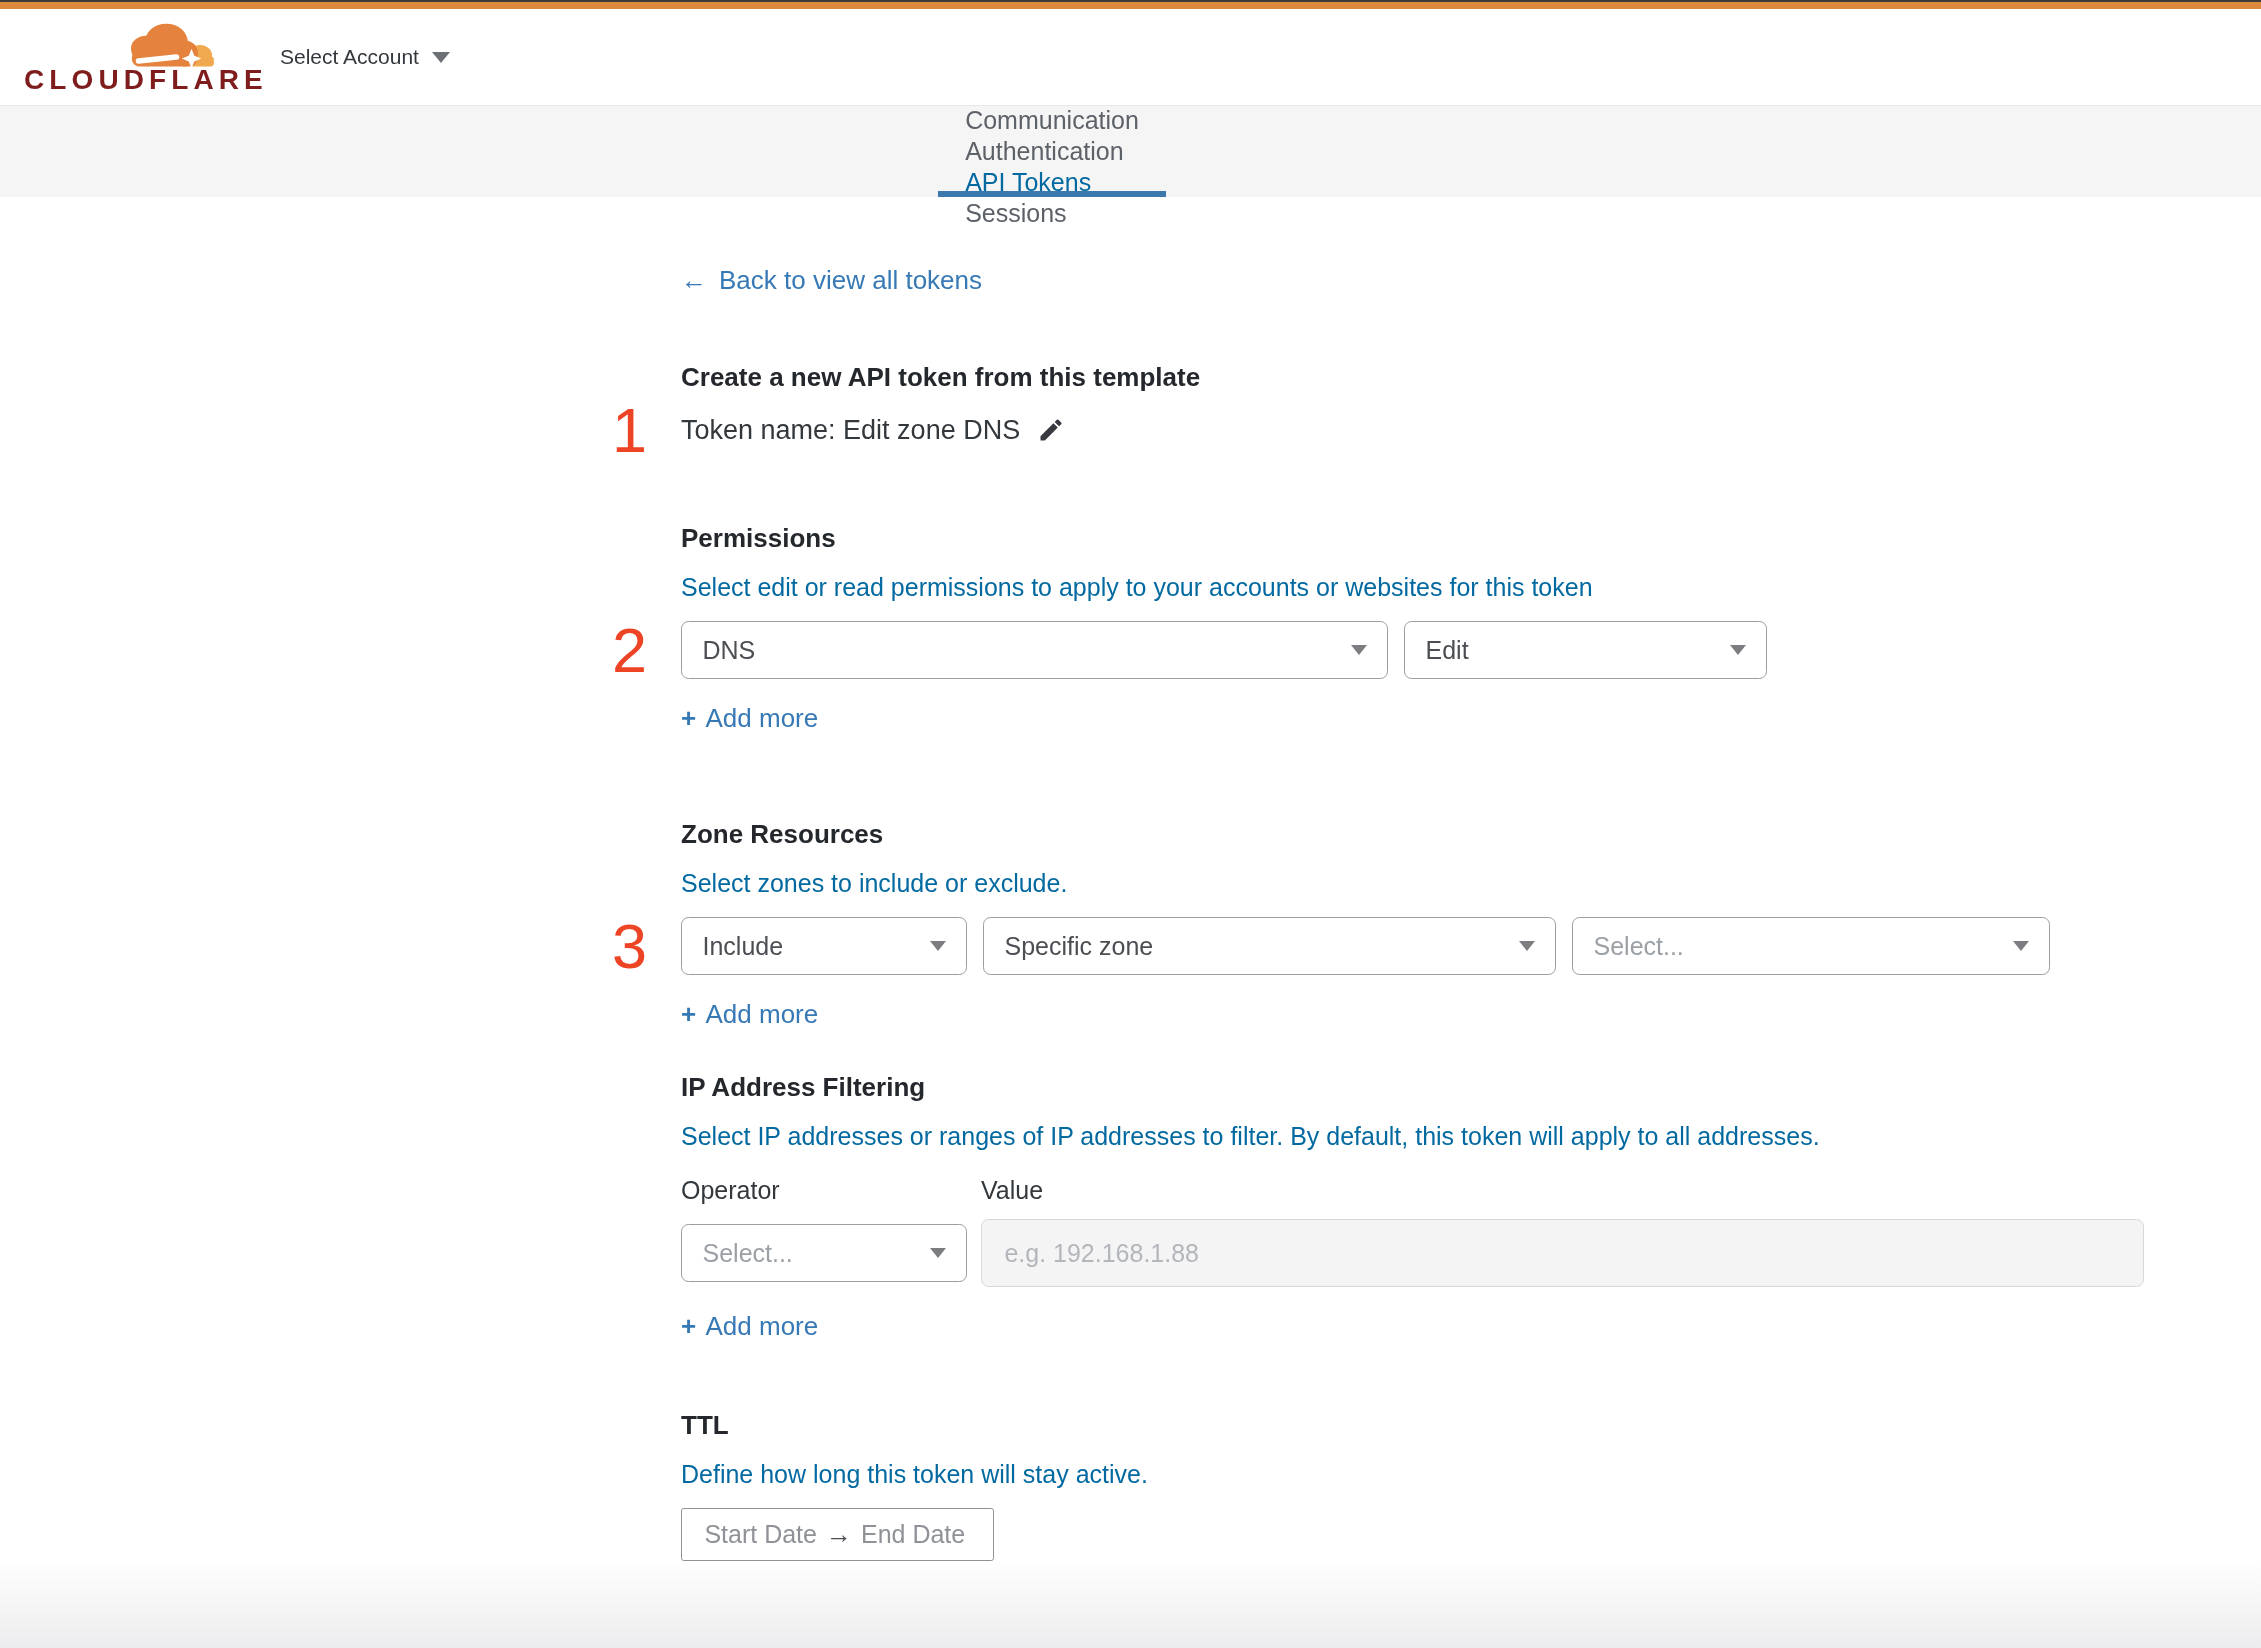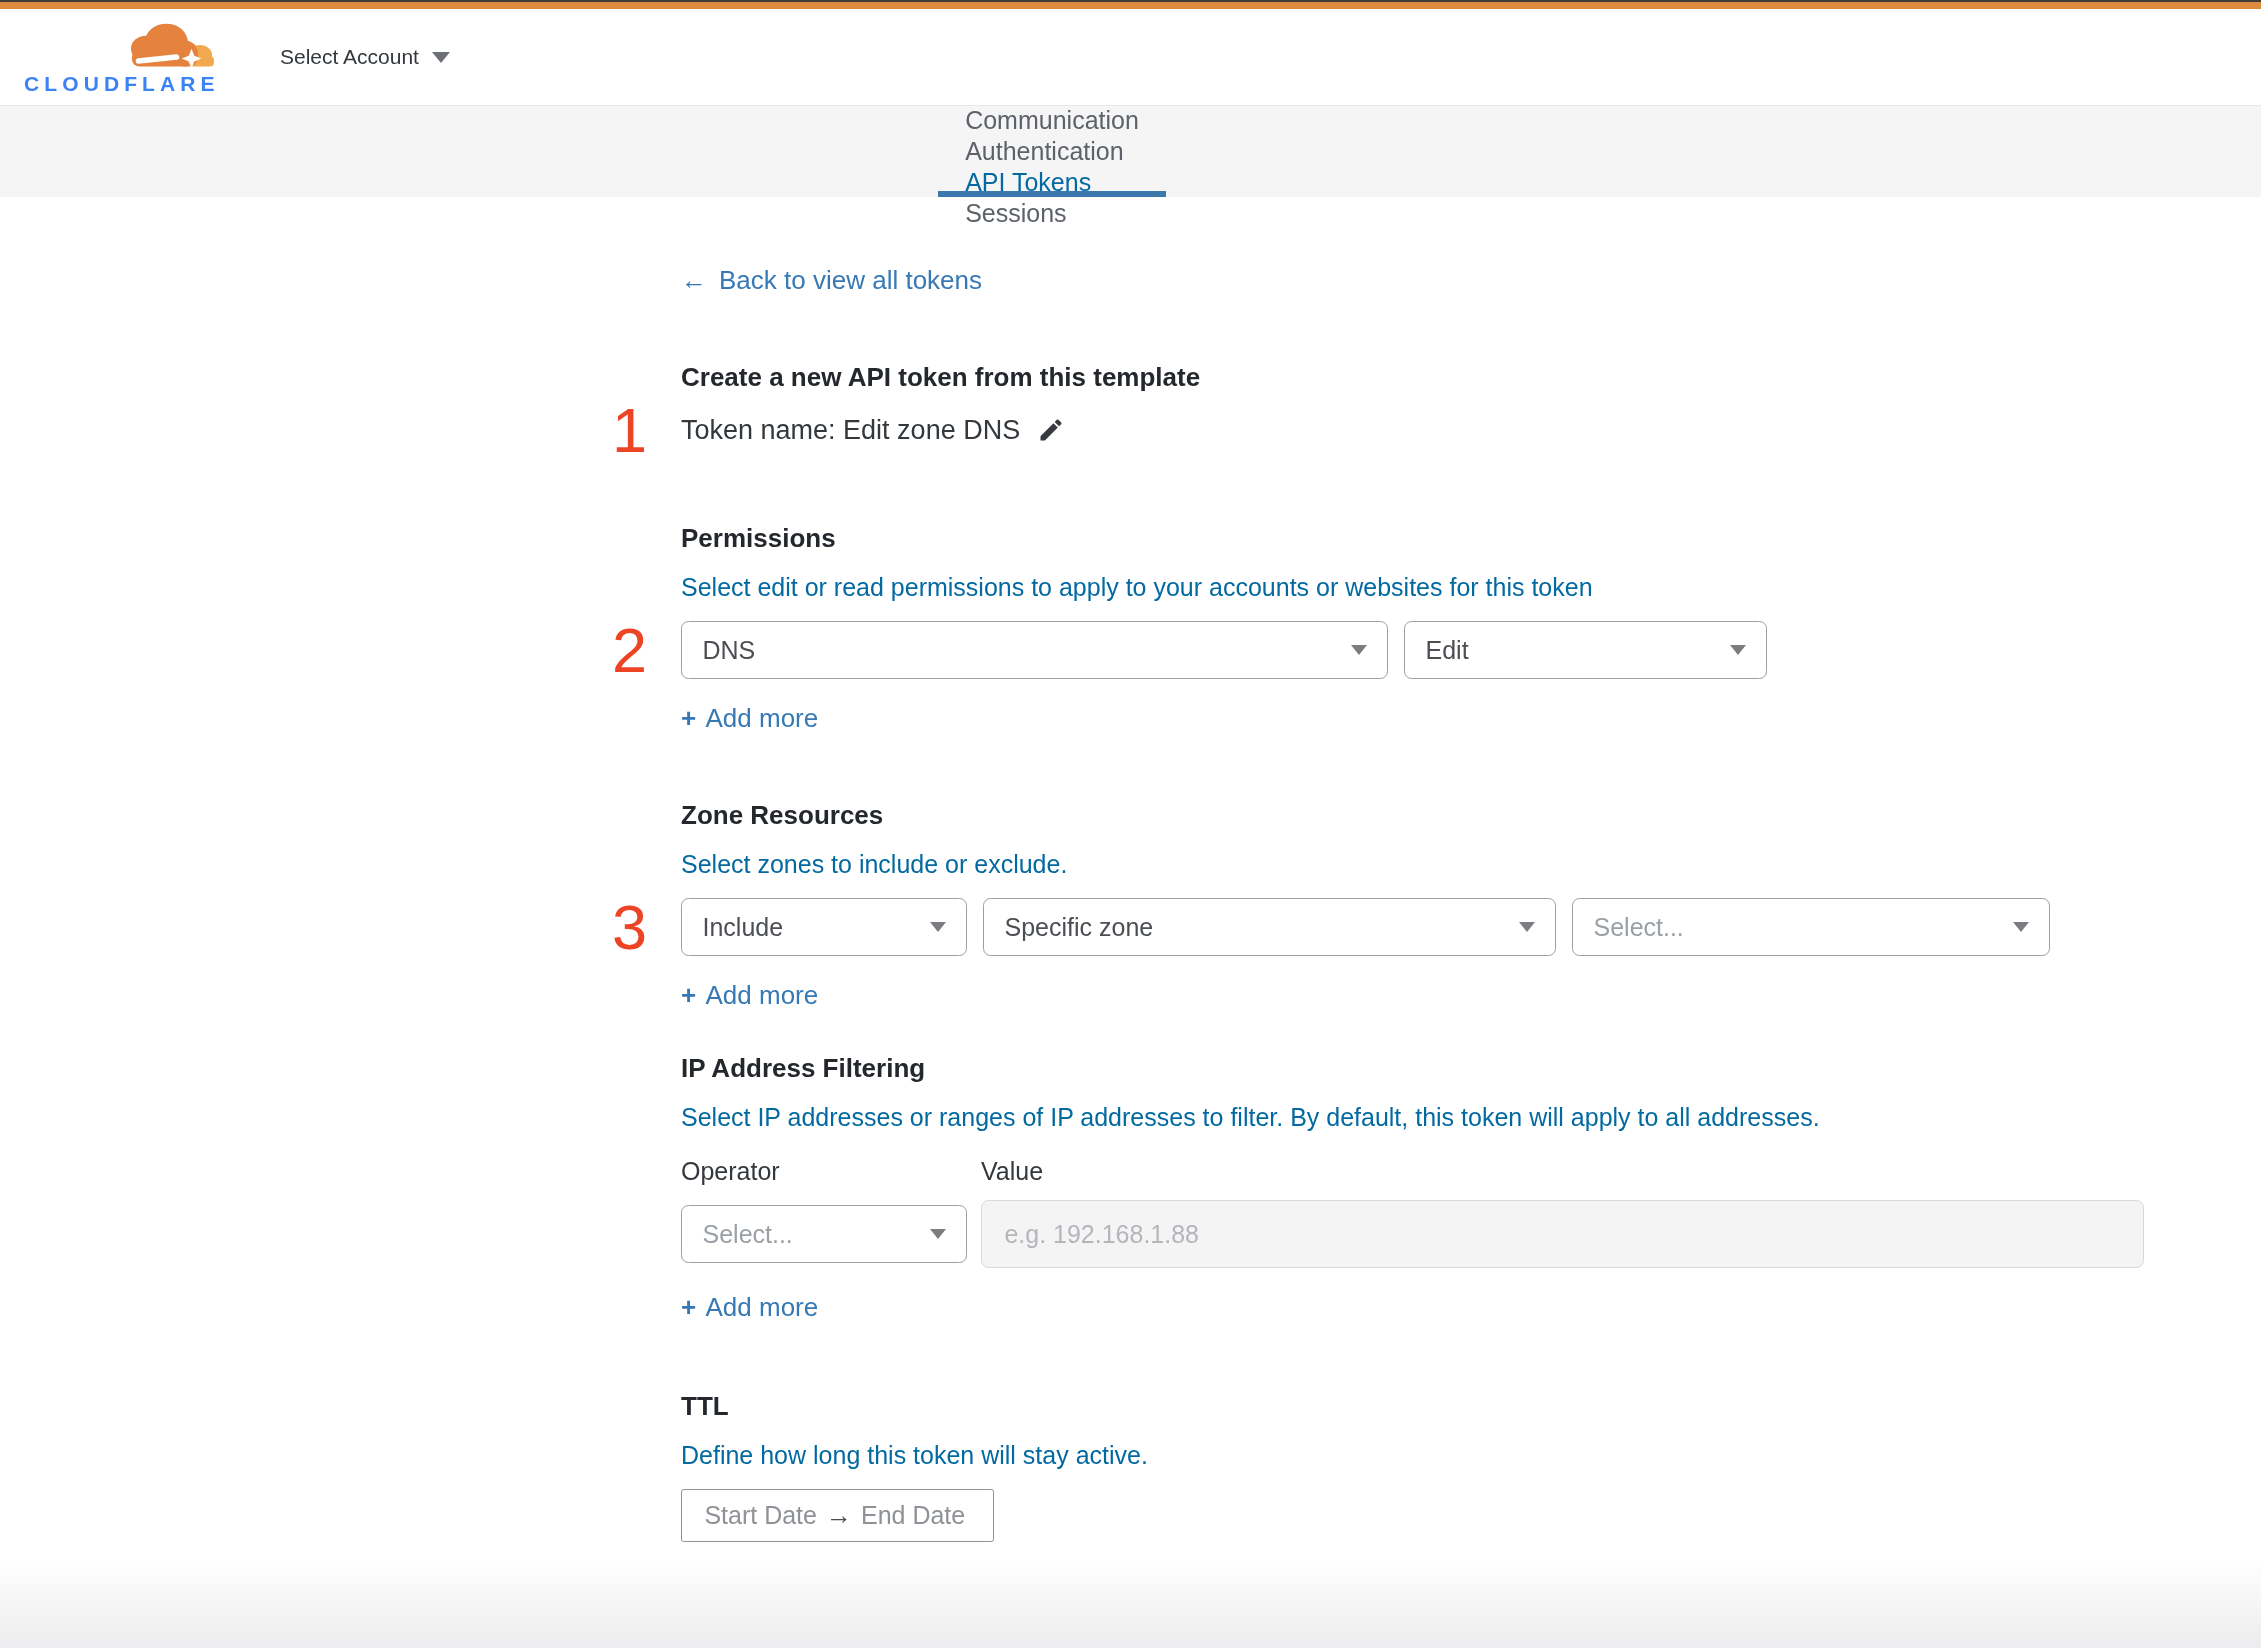--- a/index.html
+++ b/index.html
@@ -39,24 +39,24 @@
     position: absolute;
     top: 1.9px;
     right: -1.9px;
     width: 123px;
     height: 56px;
   }
   .logo-text {
     position: absolute;
     bottom: 1.9px;
     left: 0;
-    font-size: 21px;
+    font-size: 28px;
     font-weight: 700;
     letter-spacing: 5.1px;
-    color: #3b82f6;
+    color: #7f1d1d;
     white-space: nowrap;
   }
   .account-select {
     margin-left: 56px;
     display: flex;
     align-items: center;
     gap: 13px;
     font-size: 21px;
     color: #33383d;
     cursor: pointer;
@@ -190,21 +190,21 @@
     display: inline-flex;
     align-items: center;
     gap: 9.3px;
     font-size: 26px;
     color: #3779b5;
     cursor: pointer;
     line-height: 32px;
   }
   .add-more .plus { font-weight: 700; }
   .section-permissions { margin-top: 73px; }
-  .section-zone        { margin-top: 65px; }
+  .section-zone        { margin-top: 84px; }
   .section-ip          { margin-top: 41px; }
   .section-ttl         { margin-top: 67px; }
   .labels-row {
     margin-top: 22.4px;
     display: flex;
     font-size: 25px;
     color: #33383d;
     line-height: 32px;
   }
   .label-operator { width: 300px; }

